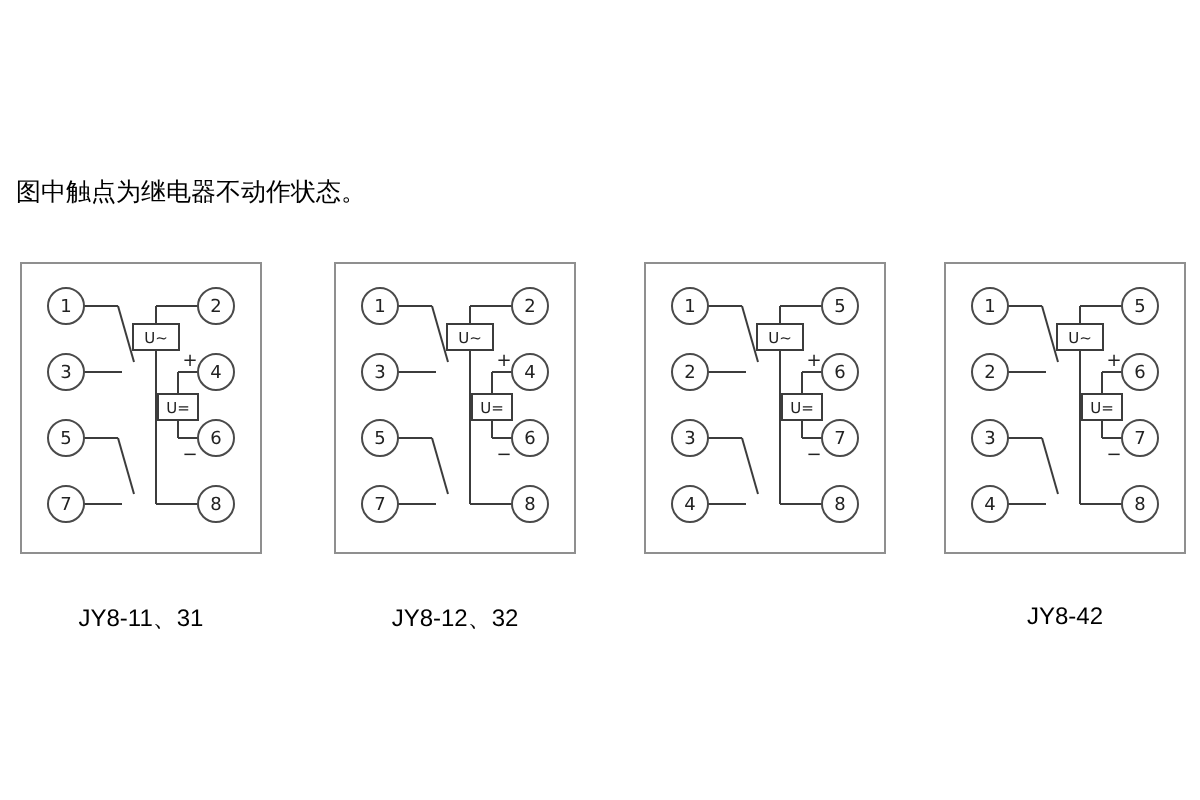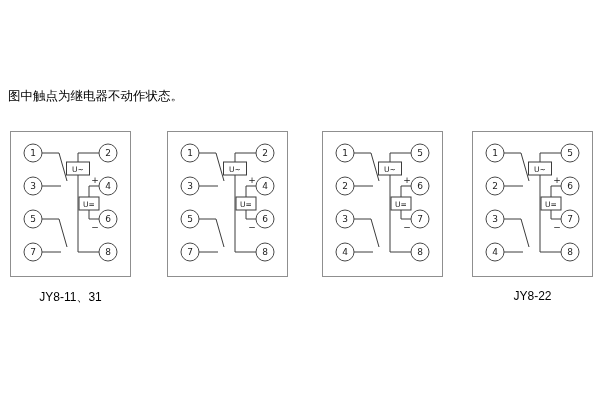--- a/index.html
+++ b/index.html
@@ -1,20 +1,20 @@
 <!DOCTYPE html>
 <html><head>
 <meta charset="utf-8">
 <style>
   html,body{margin:0;padding:0;background:#fff;}
   .screen{position:relative;width:600px;height:400px;background:#ffffff;overflow:hidden;
           font-family:"Liberation Sans",sans-serif;}
   .note{position:absolute;left:8px;top:88px;font-size:12.5px;color:#000;}
   .panel{position:absolute;top:131px;width:121px;}
-  .plabel{margin-top:12px;text-align:center;font-size:12px;color:#000;}
+  .plabel{margin-top:24px;text-align:center;font-size:12px;color:#000;}
   .dgm{display:block;}
   .frame{fill:none;stroke:#8f8f8f;stroke-width:1;}
   .w line{stroke:#3c3c3c;stroke-width:1;}
   .ubox{fill:#ffffff;stroke:#3c3c3c;stroke-width:1;}
   .term{fill:#ffffff;stroke:#4a4a4a;stroke-width:1;}
   .tnum{font-family:"DejaVu Sans",sans-serif;font-size:9px;text-anchor:middle;fill:#222;}
   .usym{font-family:"DejaVu Sans",sans-serif;font-size:7.5px;text-anchor:middle;fill:#222;}
   .pol{font-family:"DejaVu Sans",sans-serif;font-size:9px;text-anchor:middle;fill:#222;}
 </style>
 </head>
@@ -104,20 +104,21 @@
       <text class="tnum" x="23" y="124.2">7</text>
       <circle class="term" cx="98" cy="22" r="9"></circle>
       <text class="tnum" x="98" y="25.2">2</text>
       <circle class="term" cx="98" cy="55" r="9"></circle>
       <text class="tnum" x="98" y="58.2">4</text>
       <circle class="term" cx="98" cy="88" r="9"></circle>
       <text class="tnum" x="98" y="91.2">6</text>
       <circle class="term" cx="98" cy="121" r="9"></circle>
       <text class="tnum" x="98" y="124.2">8</text>
     </svg>
+    <div class="plabel">JY8-12、32</div>
   </div>
 
   <div class="panel" style="left:322px">
     <svg class="dgm" viewBox="0 0 121 146" width="121" height="146">
       <rect class="frame" x="0.5" y="0.5" width="120" height="145"></rect>
       <g class="w">
         <line x1="89" y1="22" x2="68" y2="22"></line>
         <line x1="68" y1="22" x2="68" y2="31"></line>
         <line x1="68" y1="44" x2="68" y2="121"></line>
         <line x1="68" y1="121" x2="89" y2="121"></line>
@@ -192,16 +193,16 @@
       <text class="tnum" x="23" y="124.2">4</text>
       <circle class="term" cx="98" cy="22" r="9"></circle>
       <text class="tnum" x="98" y="25.2">5</text>
       <circle class="term" cx="98" cy="55" r="9"></circle>
       <text class="tnum" x="98" y="58.2">6</text>
       <circle class="term" cx="98" cy="88" r="9"></circle>
       <text class="tnum" x="98" y="91.2">7</text>
       <circle class="term" cx="98" cy="121" r="9"></circle>
       <text class="tnum" x="98" y="124.2">8</text>
     </svg>
-    <div class="plabel">JY8-22</div>
+    <div class="plabel">JY8-42</div>
   </div>
 
 </div>
 
 </body></html>

